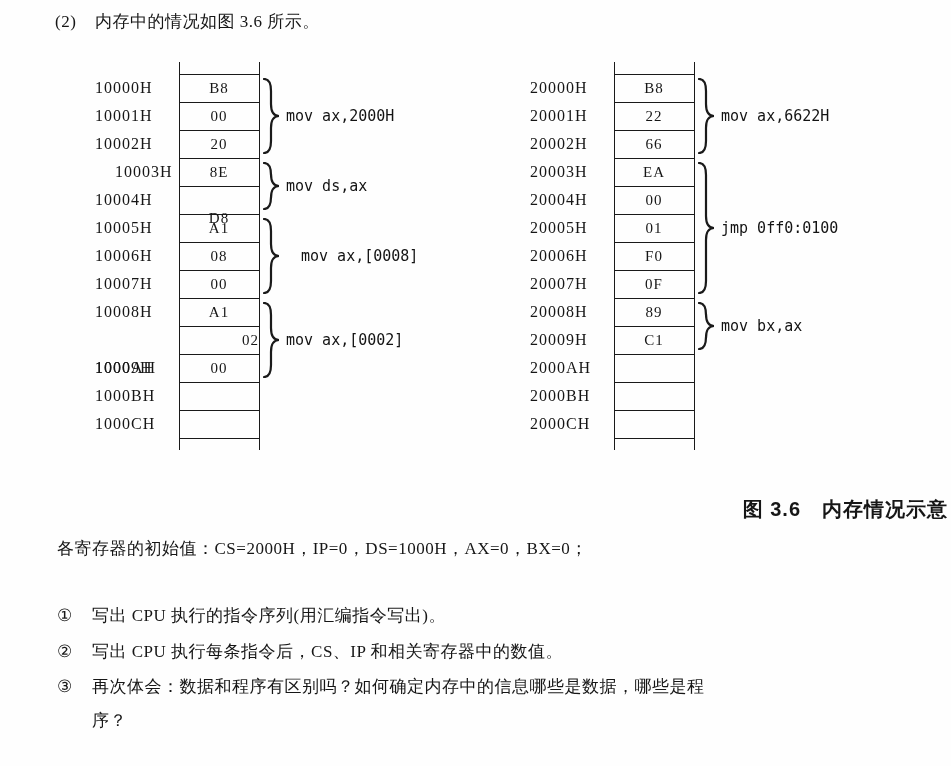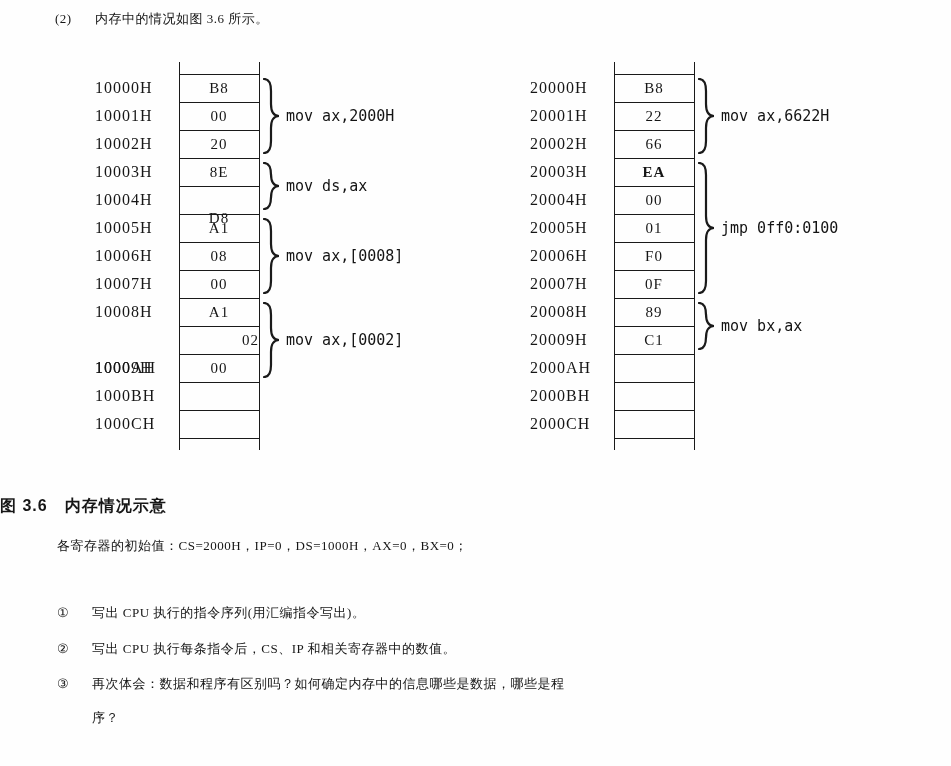--- a/index.html
+++ b/index.html
@@ -4,21 +4,21 @@
 <style>
   * { margin:0; padding:0; box-sizing:border-box; }
   html,body { width:951px; height:766px; }
   body {
     position:relative;
     background:#fefefe;
     color:#161616;
     font-family:"Liberation Serif","DejaVu Serif",serif;
     overflow:hidden;
   }
-  .bodyline { position:absolute; font-size:13px; white-space:nowrap; letter-spacing:0.5px; }
+  .bodyline { position:absolute; font-size:17px; white-space:nowrap; letter-spacing:0.5px; }
   .marker { display:inline-block; width:35px; }
   .intro-num { display:inline-block; width:40px; }
   .memtable { position:absolute; width:420px; height:400px; }
   .addr {
     position:absolute; left:0; width:78px; height:28px; line-height:28px;
     font-size:16px; letter-spacing:1px; white-space:nowrap;
   }
   .cellval {
     position:absolute; width:80px; height:28px; line-height:28px;
     text-align:center; font-size:15px; letter-spacing:1px;
@@ -26,21 +26,21 @@
   .vline { position:absolute; width:1px; background:#1a1a1a; }
   .hline { position:absolute; height:1px; background:#1a1a1a; }
   .brace { position:absolute; }
   .instr {
     position:absolute; height:20px; line-height:20px;
     font-family:"DejaVu Sans Mono","Liberation Mono",monospace;
     font-size:15px; white-space:pre; color:#131313;
   }
   .caption {
     position:absolute; left:0; top:496px; width:948px;
-    text-align:left; font-weight:700; font-size:16px;
+    text-align:right; font-weight:700; font-size:20px;
     font-family:"Liberation Sans","DejaVu Sans",sans-serif;
     letter-spacing:1px;
   }
 </style>
 </head>
 <body>
 
 <div>
 
   <div class="bodyline" style="left:55px; top:10px;">
@@ -63,21 +63,21 @@
       <div class="hline" style="left: 84px; top: 292px; width: 80px;"></div>
       <div class="hline" style="left: 84px; top: 320px; width: 80px;"></div>
       <div class="hline" style="left: 84px; top: 348px; width: 80px;"></div>
       <div class="hline" style="left: 84px; top: 376px; width: 80px;"></div>
       <div class="addr" style="top: 12px;">10000H</div>
       <div class="cellval" style="left: 84px; top: 12px;">B8</div>
       <div class="addr" style="top: 40px;">10001H</div>
       <div class="cellval" style="left: 84px; top: 40px;">00</div>
       <div class="addr" style="top: 68px;">10002H</div>
       <div class="cellval" style="left: 84px; top: 68px;">20</div>
-      <div class="addr" style="top: 96px;">10003H</div>
+      <div class="addr" style="top: 96px; margin-left: 20px;">10003H</div>
       <div class="cellval" style="left: 84px; top: 96px;">8E</div>
       <div class="addr" style="top: 124px;">10004H</div>
       <div class="cellval" style="left: 84px; top: 142px;">D8</div>
       <div class="addr" style="top: 152px;">10005H</div>
       <div class="cellval" style="left: 84px; top: 152px;">A1</div>
       <div class="addr" style="top: 180px;">10006H</div>
       <div class="cellval" style="left: 84px; top: 180px;">08</div>
       <div class="addr" style="top: 208px;">10007H</div>
       <div class="cellval" style="left: 84px; top: 208px;">00</div>
       <div class="addr" style="top: 236px;">10008H</div>
@@ -94,21 +94,21 @@
           <path d="M1 1 Q8 1 8 13 L8 26 Q8 38 16 38 Q8 38 8 50 L8 63 Q8 75 1 75" fill="none" stroke="#1a1a1a" stroke-width="2.2" stroke-linecap="round"></path>
         </svg></div>
       <div class="instr" style="left: 191px; top: 44px;">mov ax,2000H</div>
       <div class="brace" style="left: 168px; top: 100px;"><svg width="18" height="48">
           <path d="M1 1 Q8 1 8 13 L8 12 Q8 24 16 24 Q8 24 8 36 L8 35 Q8 47 1 47" fill="none" stroke="#1a1a1a" stroke-width="2.2" stroke-linecap="round"></path>
         </svg></div>
       <div class="instr" style="left: 191px; top: 114px;">mov ds,ax</div>
       <div class="brace" style="left: 168px; top: 156px;"><svg width="18" height="76">
           <path d="M1 1 Q8 1 8 13 L8 26 Q8 38 16 38 Q8 38 8 50 L8 63 Q8 75 1 75" fill="none" stroke="#1a1a1a" stroke-width="2.2" stroke-linecap="round"></path>
         </svg></div>
-      <div class="instr" style="left: 191px; top: 184px;">mov ax,[0008]</div>
+      <div class="instr" style="left: 206px; top: 184px;">mov ax,[0008]</div>
       <div class="brace" style="left: 168px; top: 240px;"><svg width="18" height="76">
           <path d="M1 1 Q8 1 8 13 L8 26 Q8 38 16 38 Q8 38 8 50 L8 63 Q8 75 1 75" fill="none" stroke="#1a1a1a" stroke-width="2.2" stroke-linecap="round"></path>
         </svg></div>
       <div class="instr" style="left: 191px; top: 268px;">mov ax,[0002]</div>
     </div>
 
   <div class="memtable" style="left:530px; top:62px;">
       <div class="vline" style="left: 84px; top: 0px; height: 388px;"></div>
       <div class="vline" style="left: 164px; top: 0px; height: 388px;"></div>
       <div class="hline" style="left: 84px; top: 12px; width: 80px;"></div>
@@ -125,21 +125,21 @@
       <div class="hline" style="left: 84px; top: 320px; width: 80px;"></div>
       <div class="hline" style="left: 84px; top: 348px; width: 80px;"></div>
       <div class="hline" style="left: 84px; top: 376px; width: 80px;"></div>
       <div class="addr" style="top: 12px;">20000H</div>
       <div class="cellval" style="left: 84px; top: 12px;">B8</div>
       <div class="addr" style="top: 40px;">20001H</div>
       <div class="cellval" style="left: 84px; top: 40px;">22</div>
       <div class="addr" style="top: 68px;">20002H</div>
       <div class="cellval" style="left: 84px; top: 68px;">66</div>
       <div class="addr" style="top: 96px;">20003H</div>
-      <div class="cellval" style="left: 84px; top: 96px; font-weight: bold;">EA</div>
+      <div class="cellval" style="left: 84px; top: 96px;">EA</div>
       <div class="addr" style="top: 124px;">20004H</div>
       <div class="cellval" style="left: 84px; top: 124px;">00</div>
       <div class="addr" style="top: 152px;">20005H</div>
       <div class="cellval" style="left: 84px; top: 152px;">01</div>
       <div class="addr" style="top: 180px;">20006H</div>
       <div class="cellval" style="left: 84px; top: 180px;">F0</div>
       <div class="addr" style="top: 208px;">20007H</div>
       <div class="cellval" style="left: 84px; top: 208px;">0F</div>
       <div class="addr" style="top: 236px;">20008H</div>
       <div class="cellval" style="left: 84px; top: 236px;">89</div>

